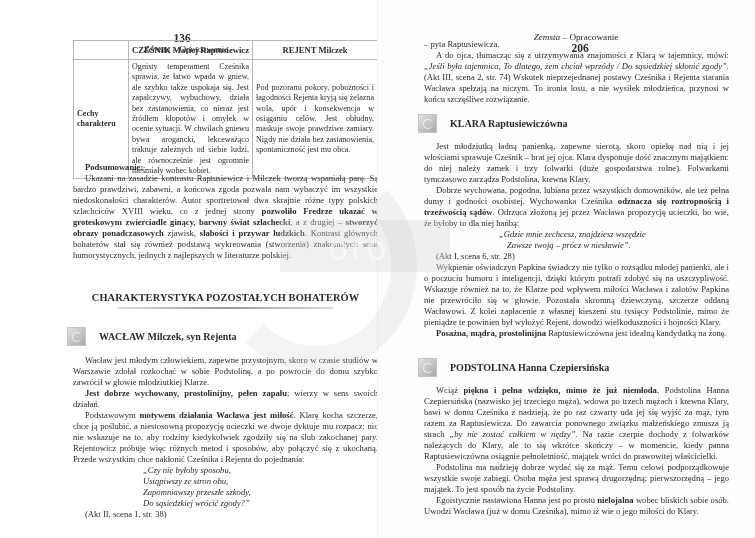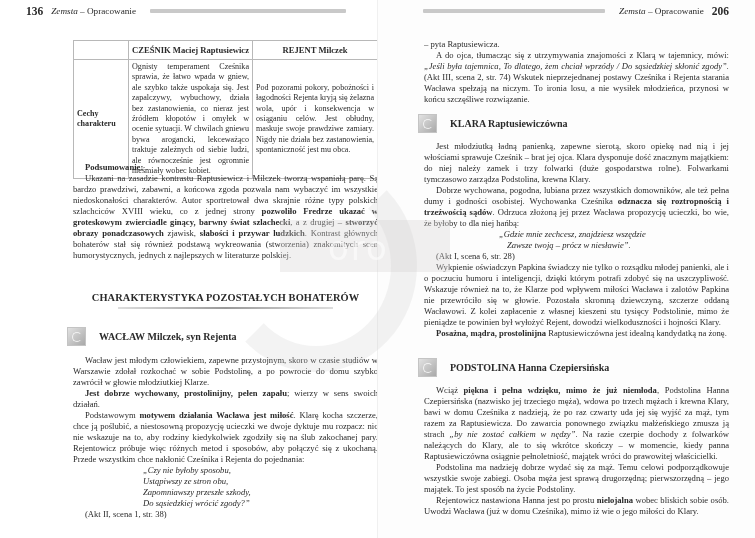--- a/index.html
+++ b/index.html
@@ -6,21 +6,21 @@
   body {
     width:755px; height:538px; overflow:hidden; background:#ffffff;
     font-family:"Liberation Serif", "DejaVu Serif", serif; color:#2a2a2a;
     position:relative;
   }
   .page { position:absolute; top:0; height:538px; width:377px; background:#fff; }
   .page.left { left:0; }
   .page.right { left:378px; background:#fdfdfd; }
   .spine { position:absolute; left:377px; top:0; width:1px; height:538px; background:#f0f0f0; }
 
-  .runhead { position:absolute; top:4px; height:14px; display:flex; align-items:center; font-size:9.2px; }
+  .runhead { position:absolute; top:32px; height:14px; display:flex; align-items:center; font-size:9.2px;flex-direction:column; }
   .runhead .num { font-weight:bold; font-size:11.5px; }
   .runhead .title i { font-style:italic; }
   .rule-bar { height:4px; background:#c9c9c9; border-radius:1px; }
   .left .runhead { left:26px; width:320px; }
   .left .runhead .num { margin-right:8px; }
   .left .runhead .rule-bar { margin-left:14px; flex:1; }
   .right .runhead { left:45px; width:306px; }
   .right .runhead .rule-bar { flex:1; margin-right:14px; }
   .right .runhead .num { margin-left:8px; }
 
@@ -140,20 +140,20 @@
   </div>
 
   <div class="body" style="top:358px;">
     <div class="hero-head">
       <span class="hero-icon"></span>
       <span>PODSTOLINA Hanna Czepiersińska</span>
     </div>
     <div style="height:8px"></div>
     <p><span>Wciąż </span><b>piękna i pełna wdzięku, mimo że już niemłoda</b><span>, Podstolina Hanna Czepiersińska (nazwisko jej trzeciego męża), wdowa po trzech mężach i krewna Klary, bawi w domu Cześnika z nadzieją, że po raz czwarty uda jej się wyjść za mąż, tym razem za Raptusiewicza. Do zawarcia ponownego związku małżeńskiego zmusza ją strach </span><i>„by nie zostać całkiem w nędzy”</i><span>. Na razie czerpie dochody z folwarków należących do Klary, ale to się wkrótce skończy – w momencie, kiedy panna Raptusiewiczówna osiągnie pełnoletniość, majątek wróci do prawowitej właścicielki.</span></p>
     <p>Podstolina ma nadzieję dobrze wydać się za mąż. Temu celowi podporządkowuje wszystkie swoje zabiegi. Osoba męża jest sprawą drugorzędną; pierwszorzędną – jego majątek. To jest sposób na życie Podstoliny.</p>
-    <p><span>Rejentowicz nastawiona Hanna jest po prostu </span><b>nielojalna</b><span> wobec bliskich sobie osób. Uwodzi Wacława (już w domu Cześnika), mimo iż wie o jego miłości do Klary.</span></p>
+    <p><span>Egoistycznie nastawiona Hanna jest po prostu </span><b>nielojalna</b><span> wobec bliskich sobie osób. Uwodzi Wacława (już w domu Cześnika), mimo iż wie o jego miłości do Klary.</span></p>
   </div>
 </div>
 
 <div class="watermark">
   <span class="swoosh"></span>
   <span class="wtext">oro</span>
 </div>
 
 </body></html>

